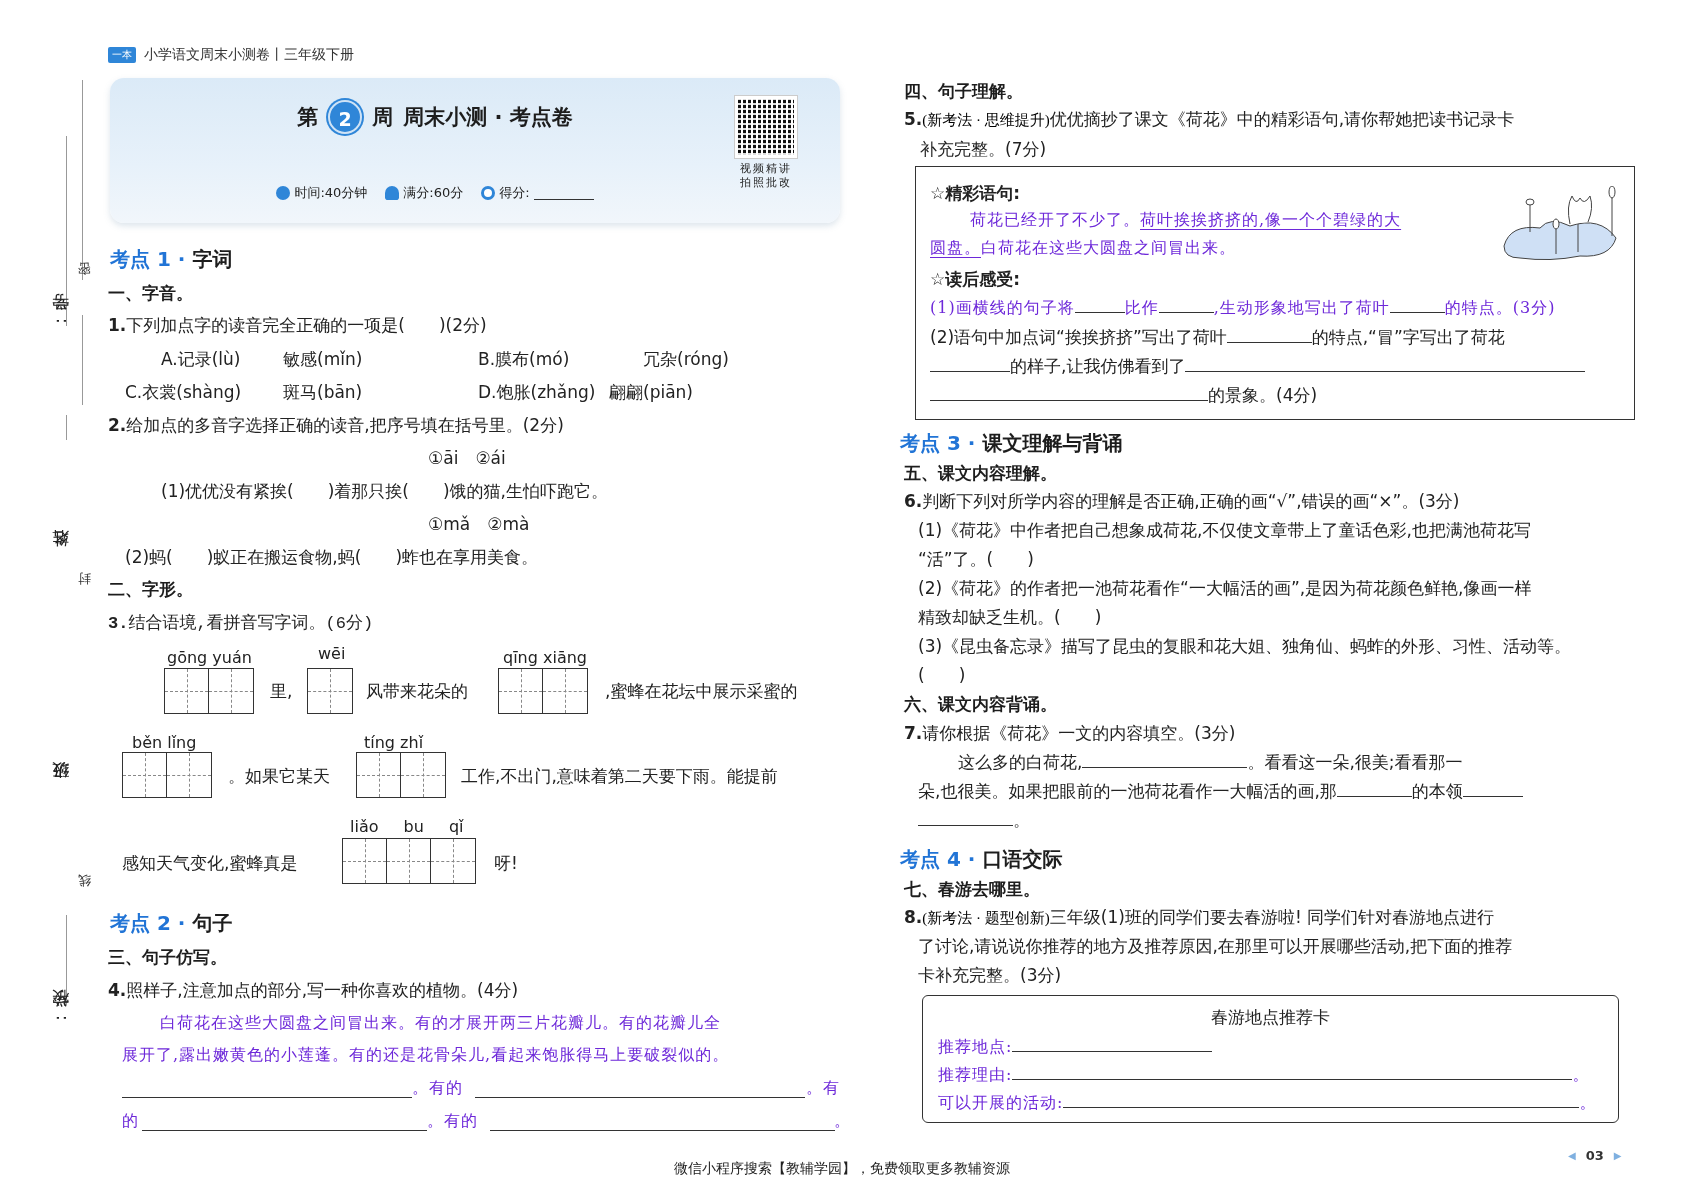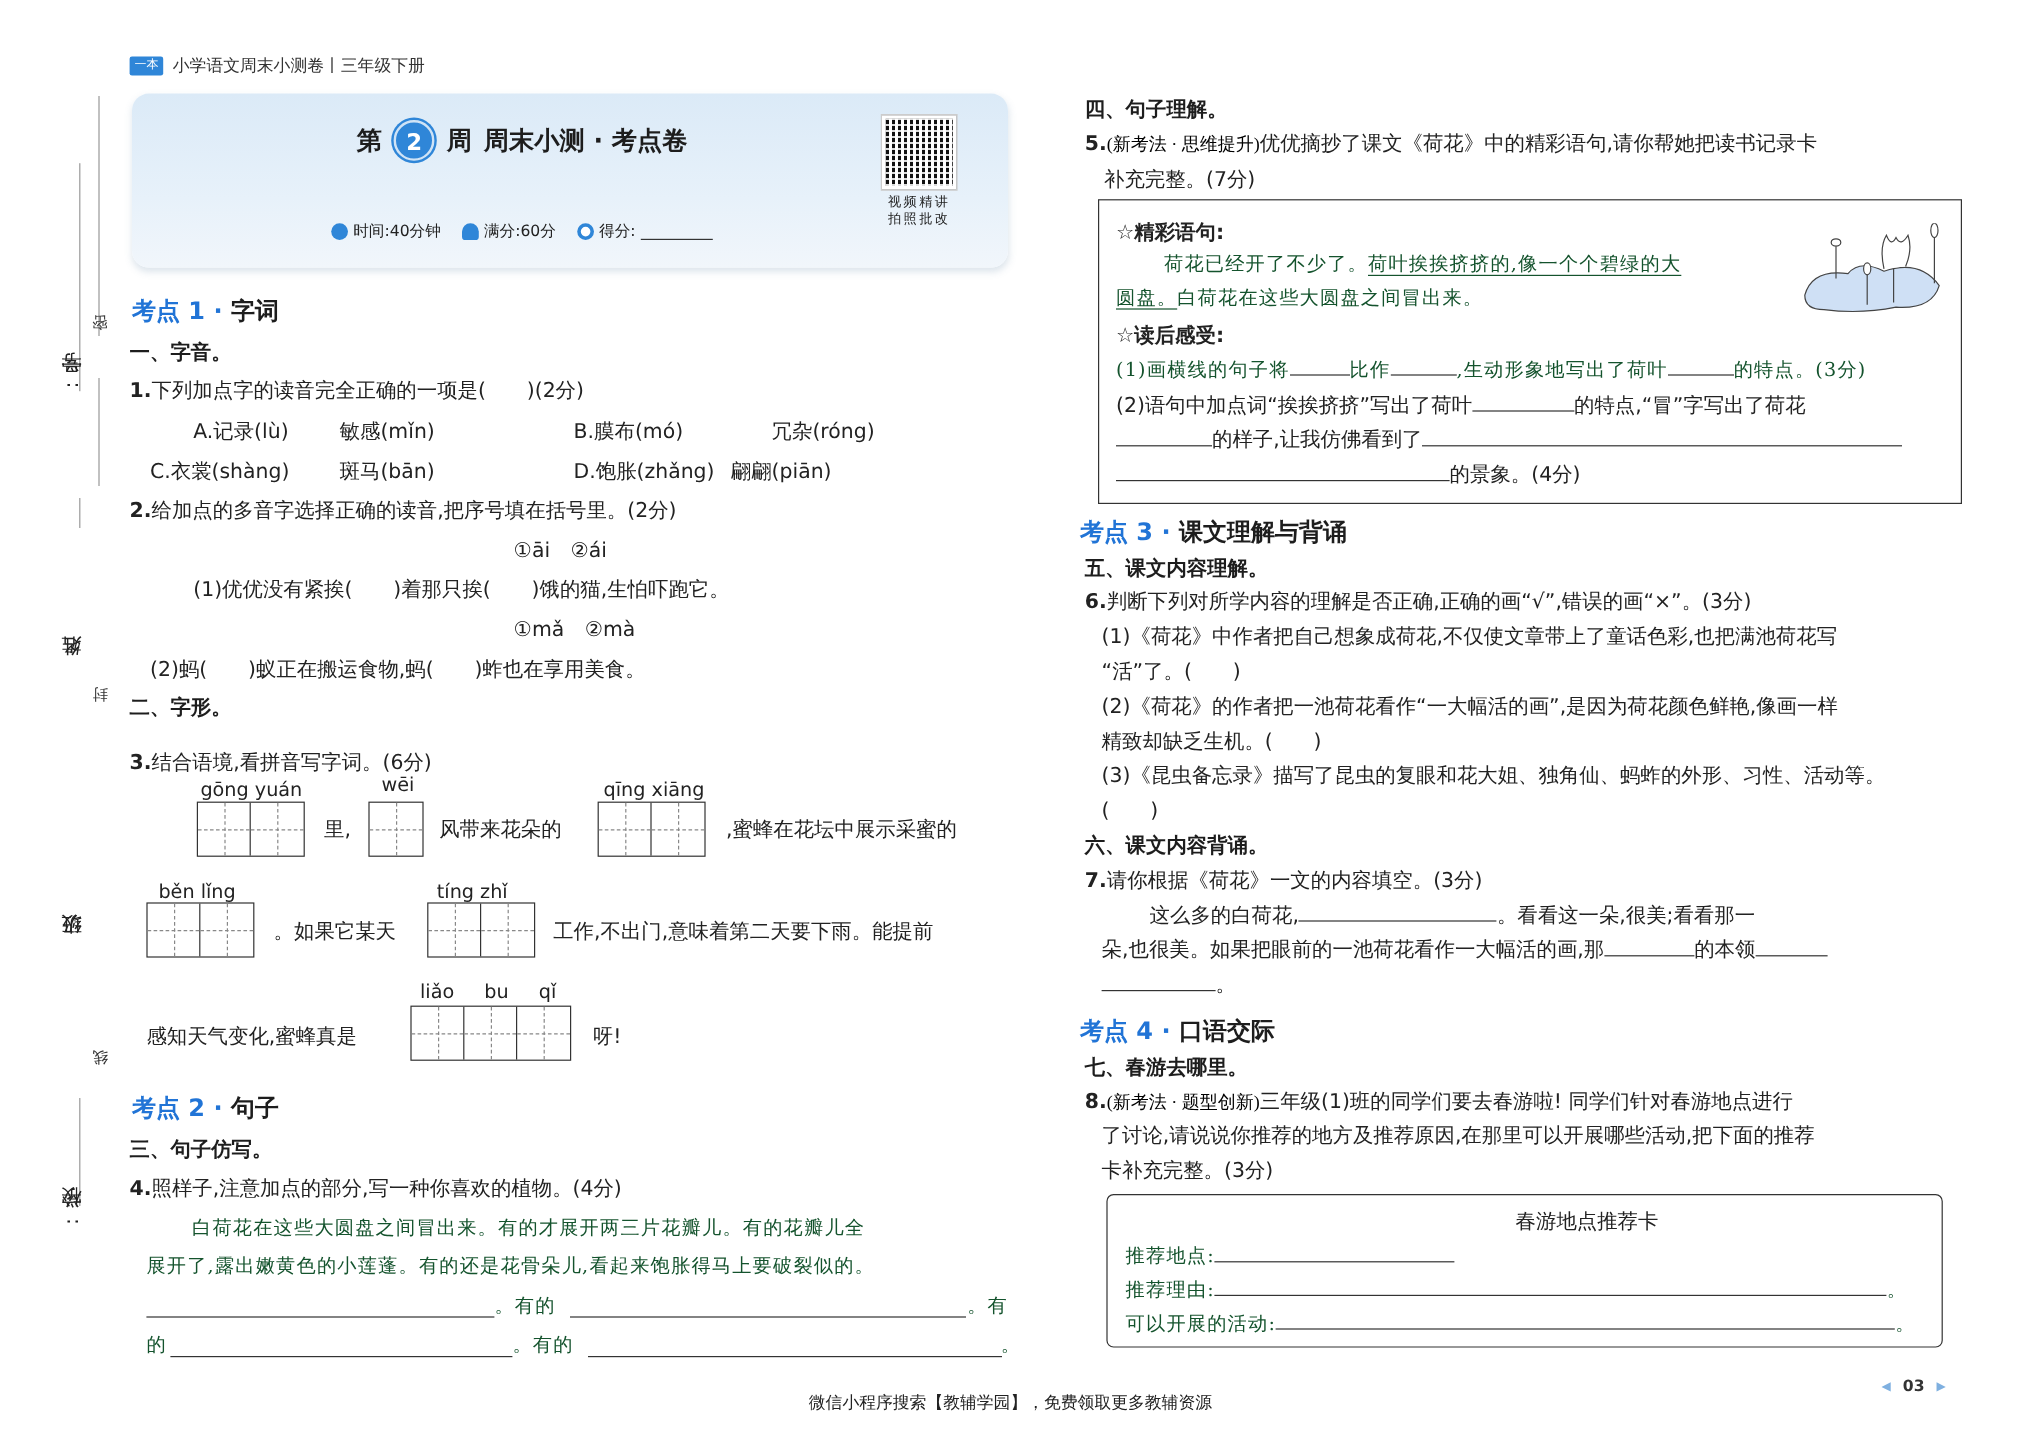--- a/index.html
+++ b/index.html
@@ -30,21 +30,21 @@
       border: 3px solid #fff; outline: 1px solid #ccc; }
   .qr::before { content: ""; position: absolute; inset: 0;
       background: repeating-linear-gradient(0deg, rgba(255,255,255,0.85) 0 2px, transparent 2px 5px); }
   .qr-caption { position: absolute; left: 620px; top: 84px; width: 72px; font-family: "DejaVu Sans", sans-serif; font-size: 11px; line-height: 14px; color: #222; letter-spacing: 2px; text-align: center; }
 
   
   .section-head { position: absolute; font-family: "DejaVu Sans", sans-serif; font-weight: bold; font-size: 20px; color: #1d1d1d; text-align: left; }
   .section-head .kd { color: #2174d6; }
   .part-title { position: absolute; font-family: "DejaVu Sans", sans-serif; font-weight: bold; font-size: 17px; color: #1d1d1d; }
   .line { position: absolute; font-family: "DejaVu Sans", sans-serif; font-size: 17px; color: #222; white-space: nowrap; }
-  .serif-line { position: absolute; font-family: "DejaVu Serif", serif; font-size: 16px; color: #14532d; white-space: nowrap; letter-spacing: 1px;}
+  .serif-line { position: absolute; font-family: "DejaVu Serif", serif; font-size: 16px; color: #6d28d9; white-space: nowrap; letter-spacing: 1px;}
   .qnum { font-weight: bold; }
   .blue-tag { color: #000000; font-family: Liberation Serif, serif; font-size: 15px; }
   .u { text-decoration: underline; text-underline-offset: 4px; }
   .blank { display: inline-block; border-bottom: 1px solid #333; height: 16px; vertical-align: baseline; }
 
   
   .grid-group { position: absolute; display: flex; border: 1.5px solid #333; }
   .cell { width: 44px; height: 44px; position: relative; border-right: 1px solid #333; }
   .cell:last-child { border-right: none; }
   .cell::before { content: ""; position: absolute; left: 50%; top: 0; bottom: 0; border-left: 1px dashed #888; }
@@ -130,21 +130,21 @@
 
 <div class="line" style="left:108px;top:414px;">
   <span class="qnum">2.</span><span>给加点的多音字选择正确的读音,把序号填在括号里。(2分)</span>
 </div>
 <div class="line" style="left:428px;top:447px;">①āi　②ái</div>
 <div class="line" style="left:125px;top:480px;margin-left:36px;">(1)优优没有紧挨(　　)着那只挨(　　)饿的猫,生怕吓跑它。</div>
 <div class="line" style="left:428px;top:513px;">①mǎ　②mà</div>
 <div class="line" style="left:125px;top:546px;">(2)蚂(　　)蚁正在搬运食物,蚂(　　)蚱也在享用美食。</div>
 
 <div class="part-title" style="left:108px;top:578px;">二、字形。</div>
-<div class="line" style="left:108px;top:624px;">
+<div class="line" style="left:108px;top:611px;font-family:Liberation Mono, monospace;">
   <span class="qnum">3.</span><span>结合语境,看拼音写字词。(6分)</span>
 </div>
 
 <div class="pinyin" style="left:167px;top:648px;">gōng yuán</div>
 <div class="grid-group" style="left:164px;top:668px;">
     <div class="cell"></div>
     <div class="cell"></div>
   </div>
 <div class="line" style="left:270px;top:680px;">里,</div>
 <div class="pinyin" style="left:318px;top:644px;">wēi</div>
@@ -277,21 +277,21 @@
   <span>口语交际</span>
 </div>
 <div class="part-title" style="left:904px;top:878px;">七、春游去哪里。</div>
 <div class="line" style="left:904px;top:906px;">
   <span class="qnum">8.</span><span class="blue-tag">(新考法 · 题型创新)</span><span>三年级(1)班的同学们要去春游啦! 同学们针对春游地点进行</span>
 </div>
 <div class="line" style="left:918px;top:935px;">了讨论,请说说你推荐的地方及推荐原因,在那里可以开展哪些活动,把下面的推荐</div>
 <div class="line" style="left:918px;top:964px;">卡补充完整。(3分)</div>
 
 <div class="card" style="left:922px;top:995px;width:697px;height:128px;border-radius:6px;"></div>
-<div class="line" style="left:974px;width:697px;text-align:center;top:1006px;">春游地点推荐卡</div>
+<div class="line" style="left:922px;width:697px;text-align:center;top:1006px;">春游地点推荐卡</div>
 <div class="serif-line" style="left:938px;top:1036px;">
   <span>推荐地点:</span><span class="blank" style="width:200px;"></span>
 </div>
 <div class="serif-line" style="left:938px;top:1064px;">
   <span>推荐理由:</span><span class="blank" style="width:560px;"></span><span>。</span>
 </div>
 <div class="serif-line" style="left:938px;top:1092px;">
   <span>可以开展的活动:</span><span class="blank" style="width:516px;"></span><span>。</span>
 </div>
 

